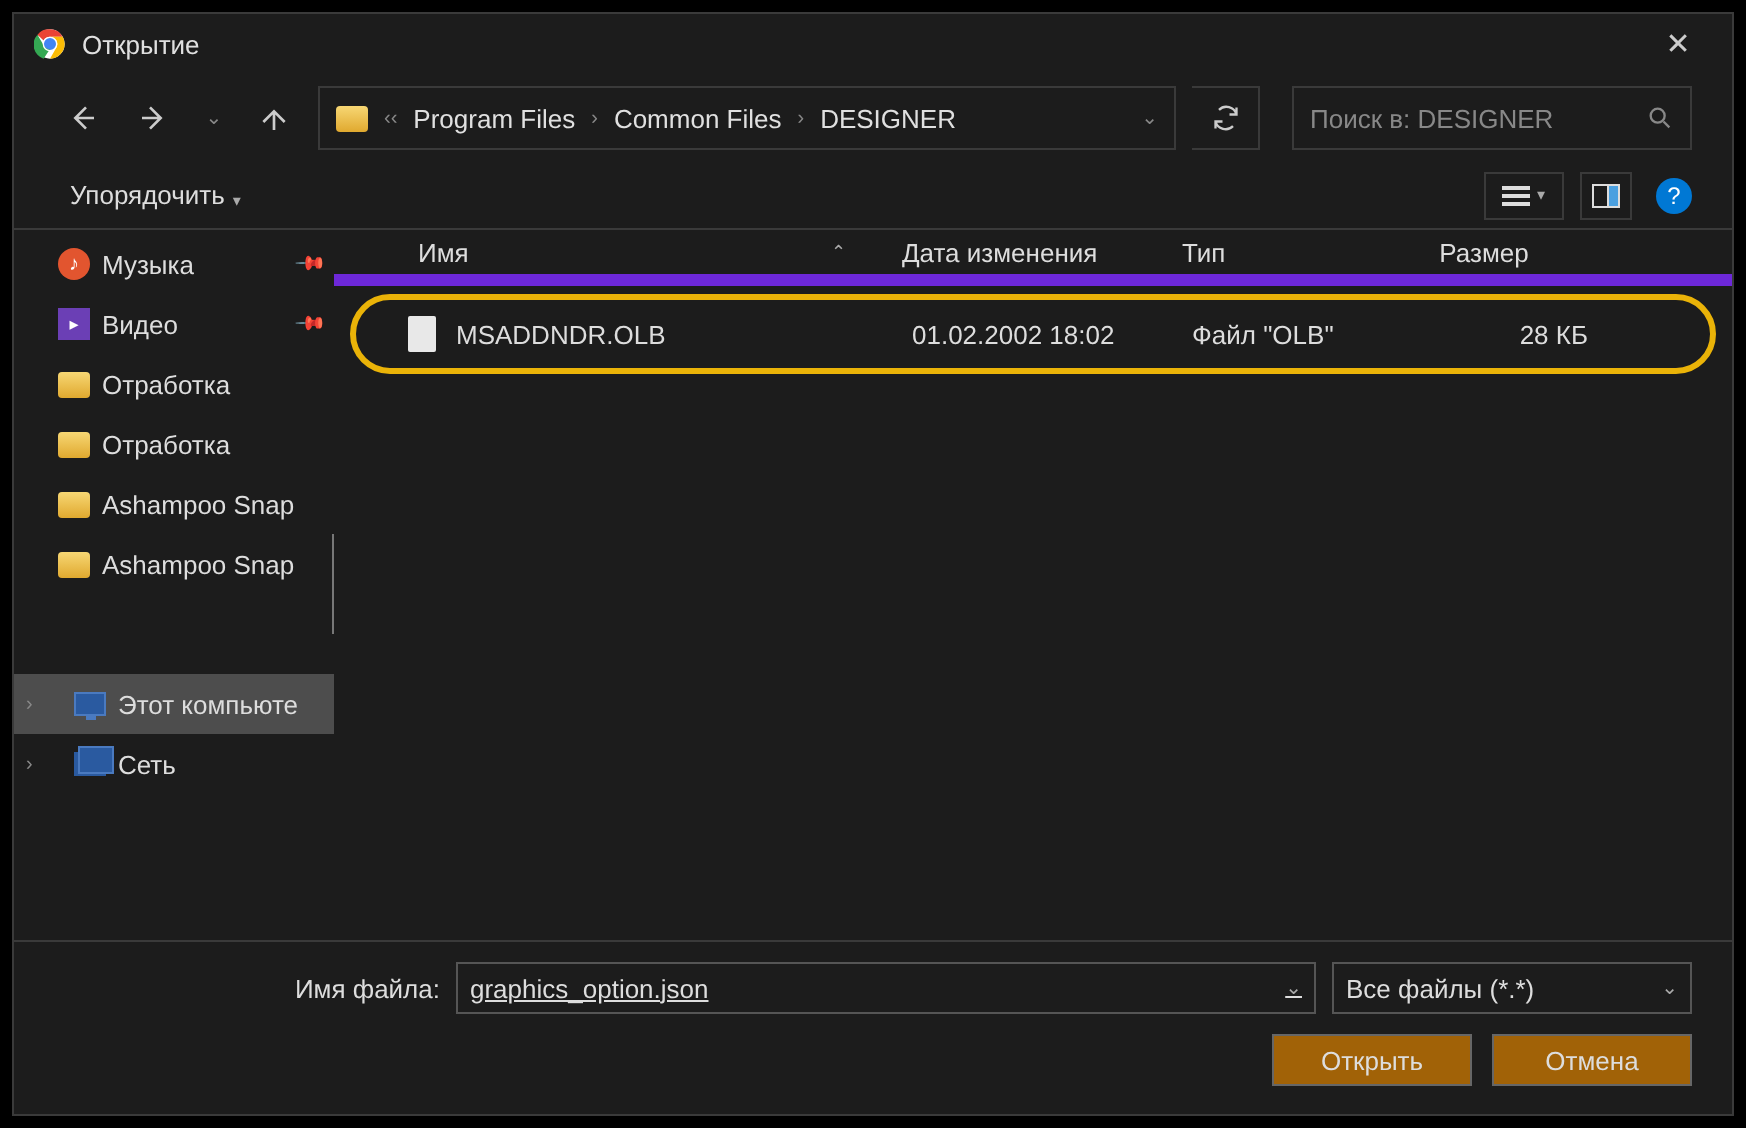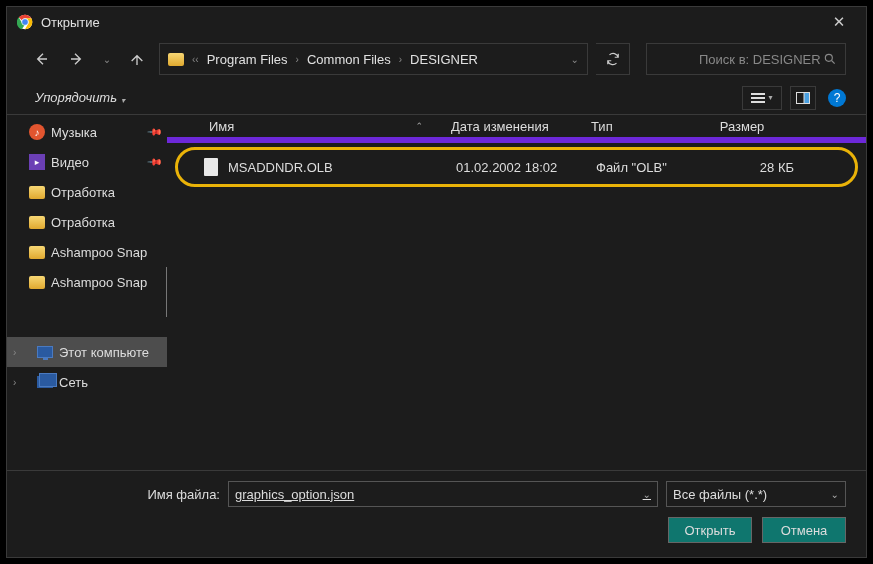--- a/index.html
+++ b/index.html
@@ -9,23 +9,23 @@
   .titlebar .icon-chrome { width: 16px; height: 16px; margin-right: 8px; }
   .titlebar .title { flex: 1; }
   .titlebar .close { width: 34px; text-align: center; font-size: 15px; color: #ccc; cursor: pointer; }
   .navrow { height: 44px; display: flex; align-items: center; padding: 0 20px; gap: 8px; }
   .navbtn { width: 28px; height: 28px; display: flex; align-items: center; justify-content: center; color: #ccc; cursor: pointer; }
   .navbtn svg { width: 16px; height: 16px; }
   .crumb-box { flex: 1; height: 32px; border: 1px solid #3a3a3a; background: #1c1c1c; display: flex; align-items: center; padding: 0 8px; gap: 6px; color: #e0e0e0; font-size: 13px; }
   .chev { color: #888; font-size: 10px; margin: 0 2px; }
   .refresh { width: 34px; height: 32px; border: 1px solid #3a3a3a; border-left: none; display: flex; align-items: center; justify-content: center; color: #ccc; cursor: pointer; }
   .search-box { width: 200px; height: 32px; border: 1px solid #3a3a3a; display: flex; align-items: center; padding: 0 8px; color: #888; font-size: 13px; margin-left: 8px; }
-  .search-box span { flex: 1; margin-left: 44px; }
+  .search-box span { flex: 1; }
   .toolbar { height: 34px; border-bottom: 1px solid #3a3a3a; display: flex; align-items: center; padding: 0 20px; color: #ddd; font-size: 13px; }
-  .toolbtn { padding: 4px 8px; cursor: pointer; display: flex; align-items: flex-end; gap: 4px; font-style: italic; }
+  .toolbtn { padding: 4px 8px; cursor: pointer; display: flex; align-items: flex-end; gap: 4px; }
   .tri-down { font-size: 8px; color: #aaa; }
   .toolbar-right { margin-left: auto; display: flex; align-items: center; gap: 6px; }
   .iconbtn { width: 26px; height: 24px; border: 1px solid #3a3a3a; display: flex; align-items: center; justify-content: center; color: #ddd; cursor: pointer; margin-left: 2px; }
   .help-icon { width: 18px; height: 18px; border-radius: 50%; background: #0078d4; color: #fff; font-size: 12px; display: flex; align-items: center; justify-content: center; margin-left: 6px; cursor: pointer; }
   .body { flex: 1; display: flex; overflow: hidden; border-bottom: 1px solid #3a3a3a; }
   .sidebar { width: 160px; background: #1c1c1c; color: #ddd; font-size: 13px; padding-top: 2px; position: relative; }
   .side-item { display: flex; align-items: center; gap: 6px; padding: 4px 6px 4px 22px; height: 30px; cursor: pointer; white-space: nowrap; overflow: hidden; }
   .side-item.selected { background: #4d4d4d; }
   .pin { margin-left: auto; font-size: 10px; color: #888; transform: rotate(45deg); }
   .folder-ic { width: 16px; height: 13px; background: linear-gradient(#f7d774,#e0a92f); border-radius: 2px; position: relative; flex-shrink: 0; }
@@ -42,21 +42,21 @@
   .sort-arrow { font-size: 9px; color: #aaa; margin-left: auto; margin-right: 12px; }
   .file-row-wrap { padding: 4px 8px; }
   .file-row { display: flex; align-items: center; height: 40px; color: #ddd; font-size: 13px; padding-left: 26px; border: 3px solid #eab308; border-radius: 20px; cursor: pointer; }
   .file-icon { width: 14px; height: 18px; background: #e8e8e8; margin-right: 10px; border-radius: 1px; flex-shrink: 0; }
   .footer { padding: 10px 20px 14px; display: flex; flex-direction: column; gap: 10px; }
   .fn-row { display: flex; align-items: center; gap: 8px; }
   .fn-label { font-size: 13px; color: #ddd; margin-left: auto; }
   .fn-input { width: 430px; height: 26px; background: #1c1c1c; border: 1px solid #555; color: #ddd; padding: 0 6px; font-size: 13px; display: flex; align-items: center; justify-content: space-between; text-decoration: underline; }
   .fn-filter { width: 180px; height: 26px; background: #1c1c1c; border: 1px solid #555; color: #ddd; padding: 0 6px; font-size: 13px; display: flex; align-items: center; justify-content: space-between; }
   .btn-row { display: flex; justify-content: flex-end; gap: 10px; }
-  .btn { width: 84px; height: 26px; border: 1px solid #666; background: #0f766e; color: #ddd; font-size: 13px; display: flex; align-items: center; justify-content: center; cursor: pointer; }
+  .btn { width: 100px; height: 26px; border: 1px solid #666; background: #a16207; color: #ddd; font-size: 13px; display: flex; align-items: center; justify-content: center; cursor: pointer; }
   .music-ic { width:16px; height:16px; border-radius:50%; background:#e2552f; display:flex; align-items:center; justify-content:center; color:#fff; font-size:10px; flex-shrink:0; }
   .video-ic { width:16px; height:16px; background:#6b3fb5; display:flex; align-items:center; justify-content:center; color:#fff; font-size:9px; flex-shrink:0; }
   .monitor-ic { width:16px; height:12px; background:#2a5aa0; border:1px solid #4a7ac0; flex-shrink:0; position:relative; }
   .monitor-ic::after { content:""; position:absolute; bottom:-3px; left:5px; width:5px; height:2px; background:#4a7ac0; }
   .network-ic { width:16px; height:12px; background:#2a5aa0; flex-shrink:0; position:relative; }
   .network-ic::before { content:""; position:absolute; width:16px; height:12px; background:#2a5aa0; left:2px; top:-3px; border:1px solid #4a7ac0; }
 </style>
 </head>
 <body>
 

